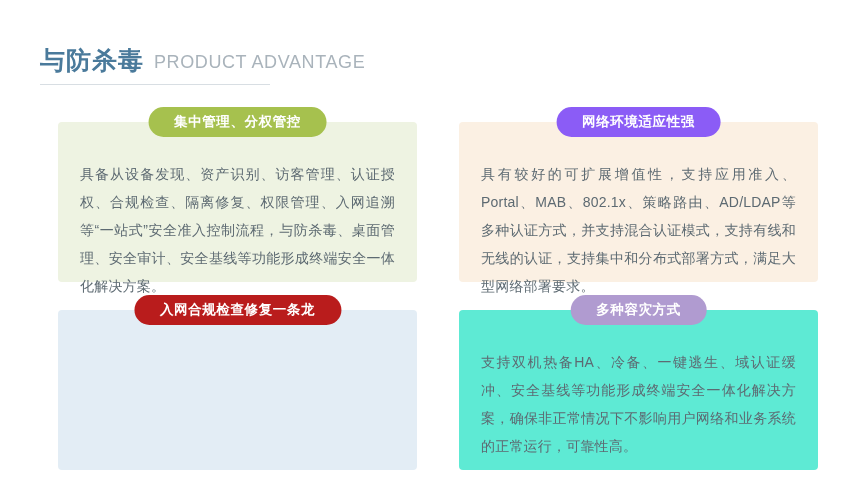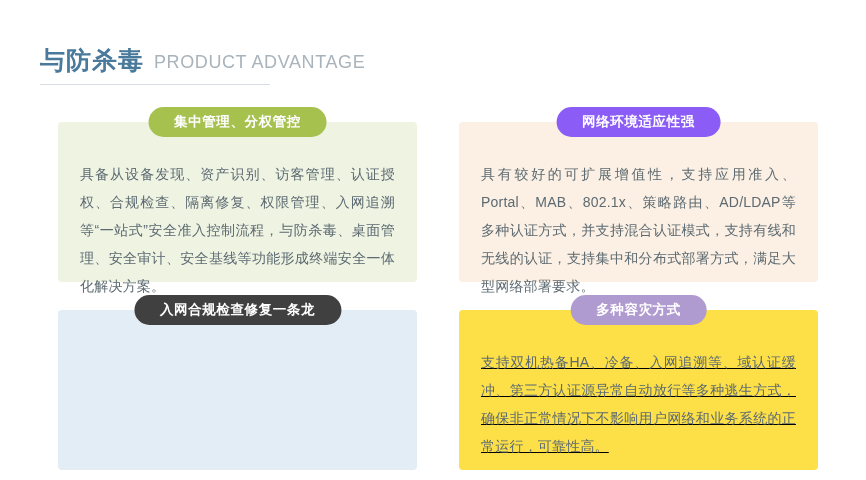--- a/index.html
+++ b/index.html
@@ -94,22 +94,22 @@
     letter-spacing: 0.6px;
     white-space: nowrap;
   }
 
   
   .theme-green  { background: #eef3e2; }
   .theme-green  .pill { background: #a6c14e; }
   .theme-orange { background: #fbf0e3; }
   .theme-orange .pill { background: #8b5cf6; }
   .theme-blue   { background: #e3edf5; }
-  .theme-blue   .pill { background: #404040; text-align: center; }
-  .theme-purple { background: #fde047; text-decoration: underline; }
+  .theme-blue   .pill { background: #b91c1c; text-align: center; }
+  .theme-purple { background: #5eead4; }
   .theme-purple .pill { background: #b09bd0; }
 </style>
 </head>
 <body>
 
 <div class="page">
 
   <div class="header">
     <div class="header-title">与防杀毒</div>
     <div class="header-sub">PRODUCT ADVANTAGE</div>
@@ -127,17 +127,17 @@
       <div class="pill">网络环境适应性强</div>
       <div class="card-body">具有较好的可扩展增值性，支持应用准入、Portal、MAB、802.1x、策略路由、AD/LDAP等多种认证方式，并支持混合认证模式，支持有线和无线的认证，支持集中和分布式部署方式，满足大型网络部署要求。</div>
     </div>
 
     <div class="card theme-blue">
       <div class="pill">入网合规检查修复一条龙</div>
     </div>
 
     <div class="card theme-purple">
       <div class="pill">多种容灾方式</div>
-      <div class="card-body">支持双机热备HA、冷备、入网追溯等、域认证缓冲、第三方认证源异常自动放行等多种逃生方式，确保非正常情况下不影响用户网络和业务系统的正常运行，可靠性高。</div>
+      <div class="card-body">支持双机热备HA、冷备、一键逃生、域认证缓冲、安全基线等功能形成终端安全一体化解决方案，确保非正常情况下不影响用户网络和业务系统的正常运行，可靠性高。</div>
     </div>
 
   </div>
 </div>
 
 </body></html>

